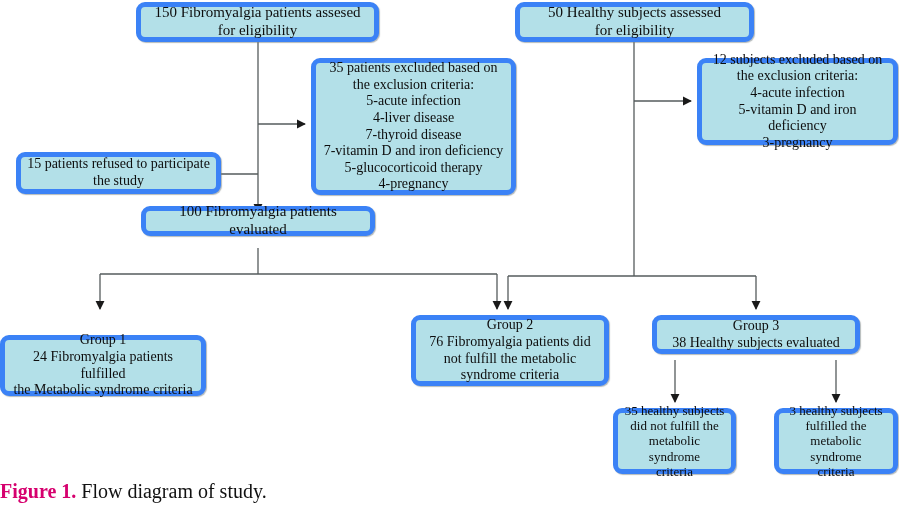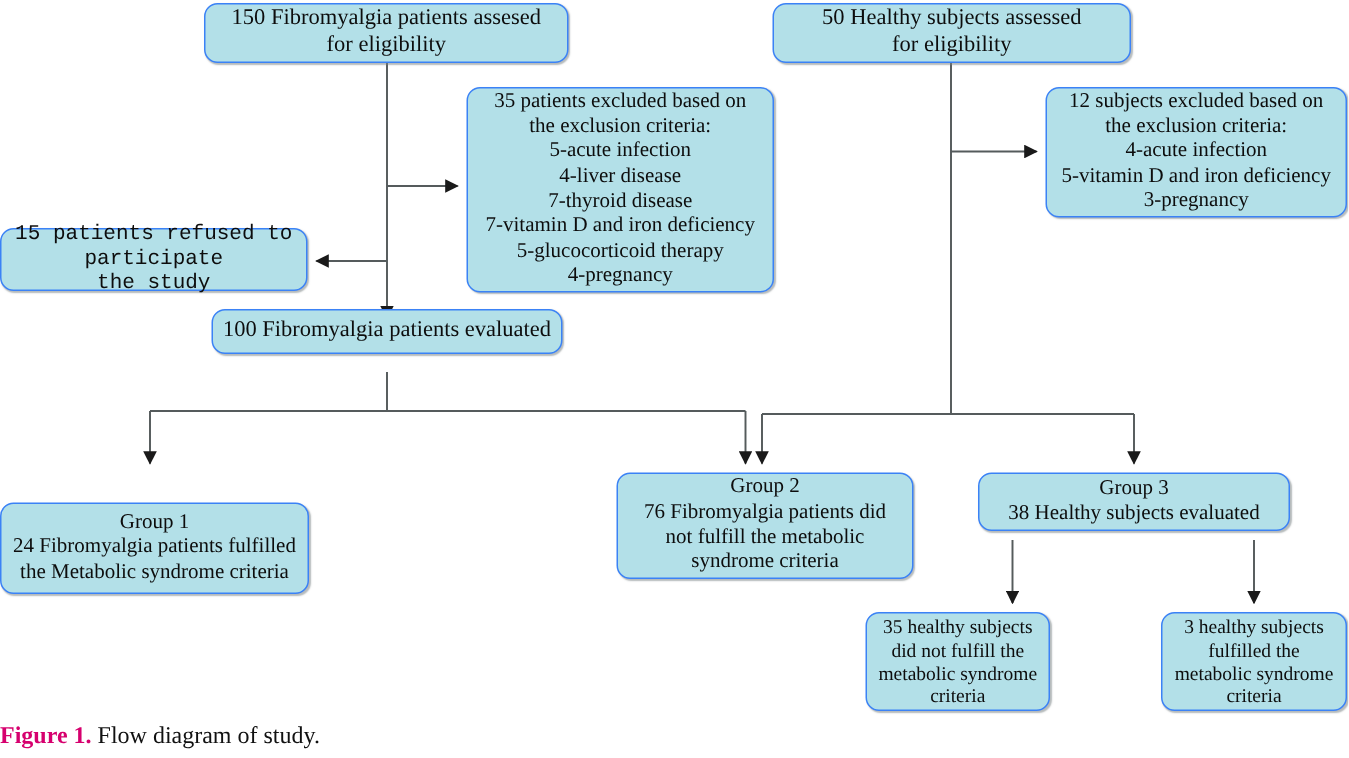--- a/index.html
+++ b/index.html
@@ -24,21 +24,21 @@
     left: 0;
     top: 0;
     width: 899px;
     height: 505px;
     pointer-events: none;
   }
   .node {
     position: absolute;
     box-sizing: border-box;
     background: #b3e0e8;
-    border: 1px solid #3b82f6;
+    border: 5px solid #3b82f6;
     border-radius: 9px;
     display: flex;
     align-items: center;
     justify-content: center;
     text-align: center;
     padding: 3px 6px;
     line-height: 1.18;
     color: #0d0d0d;
     box-shadow: 1px 1px 1px rgba(120,130,132,0.55);
   }
@@ -49,34 +49,34 @@
   }
   .fs15 { font-size: 15px; }
   .fs14 { font-size: 14px; }
   .fs13 { font-size: 13px; }
 
   
   #box-fm-assessed      { left: 136px; top: 2px;   width: 243px; height: 40px; }
   #box-healthy-assessed { left: 515px; top: 2px;   width: 239px; height: 40px; }
   #box-fm-excluded      { left: 311px; top: 58px;  width: 205px; height: 137px; }
   #box-healthy-excluded { left: 697px; top: 58px;  width: 201px; height: 87px; }
-  #box-refused          { left: 0px;   top: 152px; width: 205px; height: 42px; font-family: Liberation Mono, monospace; }
+  #box-refused          { left: 16px;   top: 152px; width: 205px; height: 42px; }
   #box-fm-evaluated     { left: 141px; top: 206px; width: 234px; height: 30px; }
   #box-group1           { left: 0px;   top: 315px; width: 206px; height: 61px; margin-top: 20px; }
   #box-group2           { left: 411px; top: 315px; width: 198px; height: 71px; }
   #box-group3           { left: 652px; top: 315px; width: 208px; height: 39px; }
-  #box-healthy-nomets   { left: 577px; top: 408px; width: 123px; height: 66px; }
+  #box-healthy-nomets   { left: 613px; top: 408px; width: 123px; height: 66px; }
   #box-healthy-mets     { left: 774px; top: 408px; width: 124px; height: 66px; }
 
   #caption {
     position: absolute;
     left: 0px;
     top: 481px;
     width: 899px;
-    font-size: 16px;
+    font-size: 20px;
     line-height: 20px;
     color: #111111;
   }
   #caption .fig-label {
     color: #d6006e;
     font-weight: bold;
   }
 </style>
 </head>
 <body>

